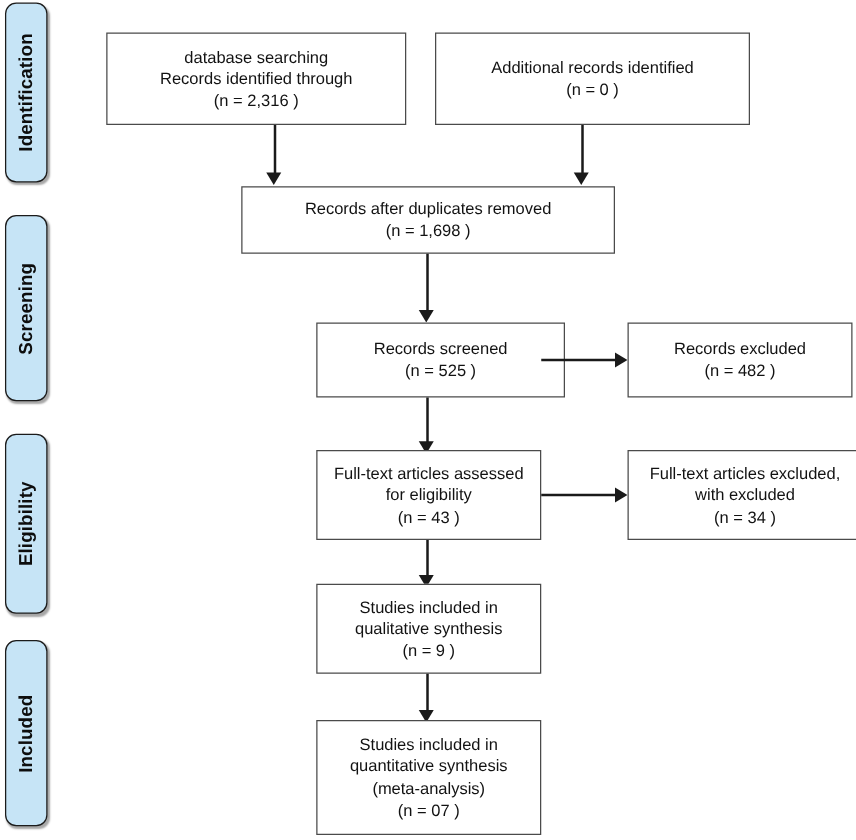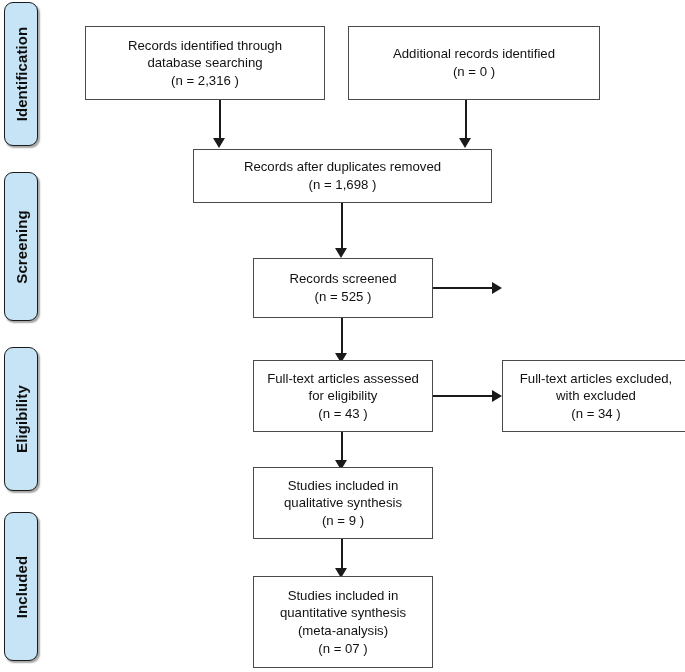--- a/index.html
+++ b/index.html
@@ -101,22 +101,22 @@
 
   <div class="stage-bar" style="left:4px; top:347px; width:34px; height:144px;">
     <span class="stage-label">Eligibility</span>
   </div>
 
   <div class="stage-bar" style="left:4px; top:512px; width:34px; height:149px;">
     <span class="stage-label">Included</span>
   </div>
 
   <div class="flow-box" style="left:85px; top:26px; width:240px; height:74px;">
+    <span class="line">database searching</span>
     <span class="line">Records identified through</span>
-    <span class="line">database searching</span>
     <span class="line">(n =  2,316 )</span>
   </div>
 
   <div class="flow-box" style="left:348px; top:26px; width:252px; height:74px;">
     <span class="line">Additional records identified</span>
     <span class="line">(n = 0  )</span>
   </div>
 
   <div class="v-line" style="left:219px; top:100px; width:2px; height:39px;"></div>
   <div class="arrow-down" style="left:213px; top:138px;"></div>
@@ -125,28 +125,32 @@
   <div class="arrow-down" style="left:459px; top:138px;"></div>
 
   <div class="flow-box" style="left:193px; top:149px; width:299px; height:54px;">
     <span class="line">Records after duplicates removed</span>
     <span class="line">(n =  1,698  )</span>
   </div>
 
   <div class="v-line" style="left:341px; top:203px; width:2px; height:46px;"></div>
   <div class="arrow-down" style="left:335px; top:248px;"></div>
 
-  <div class="flow-box" style="left:253px; top:258px; width:180px; height:60px;">
+  <div class="flow-box" style="left:253px; top:258px; width:199px; height:60px;">
     <span class="line">Records screened</span>
     <span class="line">(n =  525 )</span>
   </div>
 
   <div class="h-line" style="left:433px; top:287px; width:60px; height:2px;"></div>
   <div class="arrow-right" style="left:492px; top:282px;"></div>
 
+  <div class="flow-box" style="left:502px; top:258px; width:180px; height:60px;">
+    <span class="line">Records excluded</span>
+    <span class="line">(n = 482 )</span>
+  </div>
 
   <div class="v-line" style="left:341px; top:318px; width:2px; height:36px;"></div>
   <div class="arrow-down" style="left:335px; top:353px;"></div>
 
   <div class="flow-box" style="left:253px; top:360px; width:180px; height:72px;align-items:center;">
     <span class="line">Full-text articles assessed</span>
     <span class="line">for eligibility</span>
     <span class="line">(n = 43 )</span>
   </div>
 

